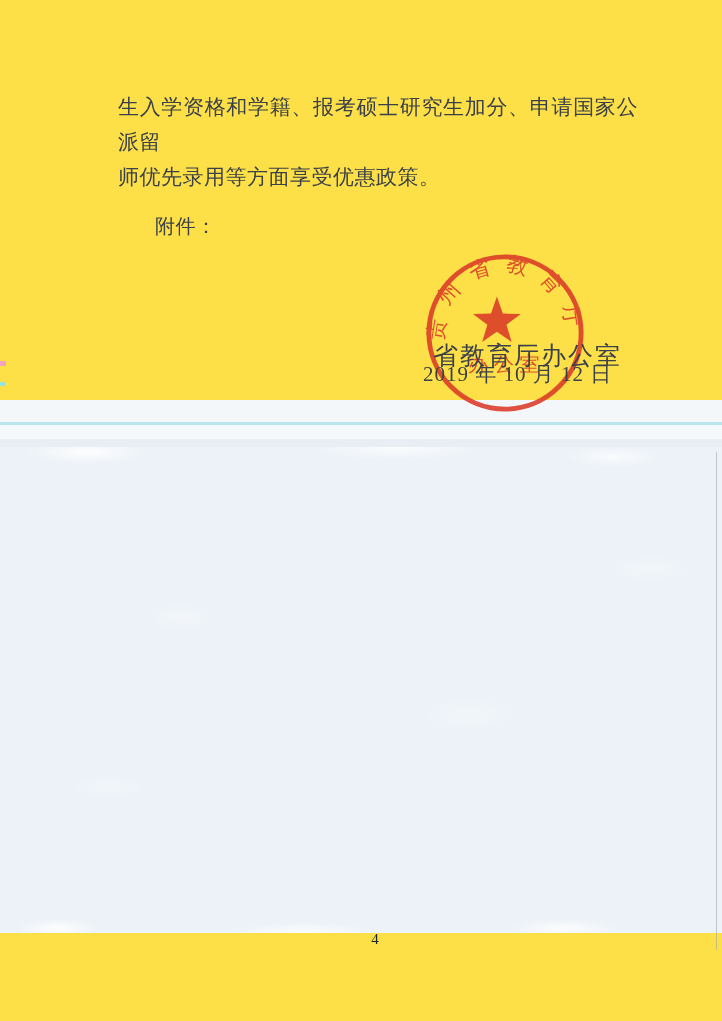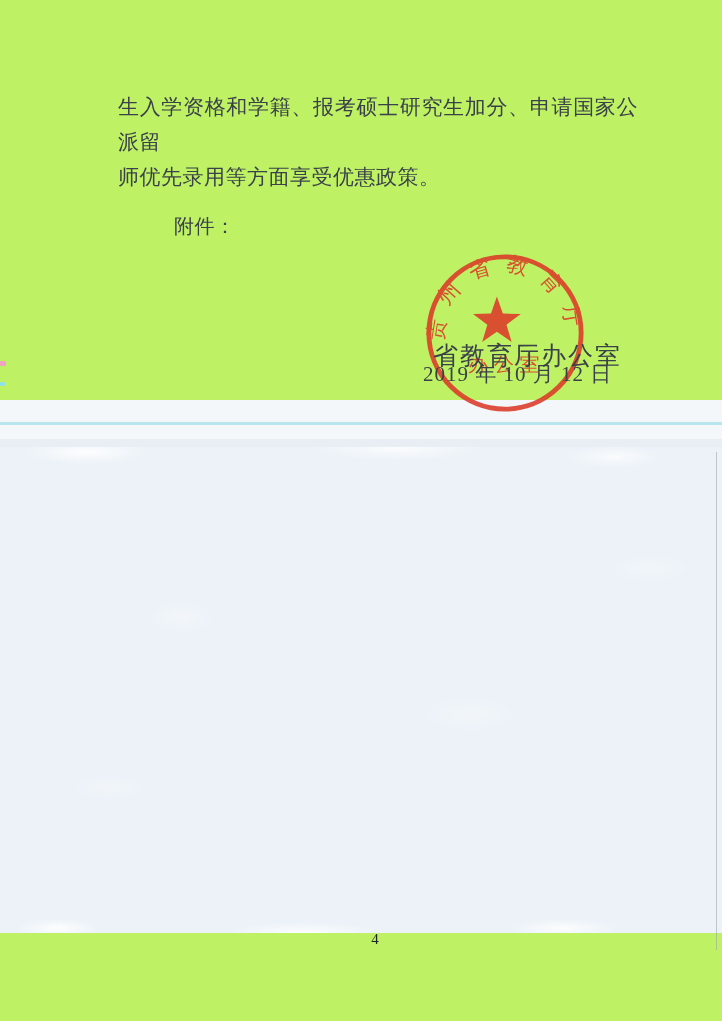--- a/index.html
+++ b/index.html
@@ -1,20 +1,20 @@
 <!DOCTYPE html>
 <html><head>
 <meta charset="utf-8">
 <style>
   html,body{margin:0;padding:0;background:#ffffff;}
   .page{
     position:relative;
     width:722px;height:1021px;
     overflow:hidden;
-    background:#bef264;
+    background:#fde047;
     font-family:"Liberation Serif","DejaVu Serif",serif;
   }
   
   .band-upper-tint{position:absolute;left:0;top:400px;width:722px;height:22px;background:#f3f7fa;}
   .cyan-rule{position:absolute;left:0;top:422px;width:722px;height:3px;}
   .band-mid-tint{position:absolute;left:0;top:425px;width:722px;height:14px;background:#f5f8fb;}
   .band-gray{position:absolute;left:0;top:439px;width:722px;height:8px;}
   .blue-region{
     position:absolute;left:0;top:447px;width:722px;height:486px;
     background-image:
@@ -37,21 +37,21 @@
   .body-text{
     position:absolute;left:118px;top:90px;width:520px;
     font-size:21px;line-height:35px;letter-spacing:.5px;
     text-align:justify;
   }
   .body-text p{margin:0;}
   .attachment{
     position:absolute;left:155px;top:211px;width:480px;
     font-size:20px;line-height:30px;letter-spacing:.5px;
   }
-  .attachment .row{display:flex;margin-left:19px;}
+  .attachment .row{display:flex;}
   .attachment .indent{width:60px;flex:none;}
   .signature{position:absolute;left:0;top:0;width:722px;z-index:3;}
   .sig-office{position:absolute;left:433px;top:339px;font-size:25px;letter-spacing:2px;}
   .sig-date{position:absolute;left:423px;top:360px;font-size:21px;letter-spacing:1px;}
   .page-number{
     position:absolute;left:340px;top:931px;width:70px;
     text-align:center;font-size:15px;color:#1d2126;
   }
 
   

